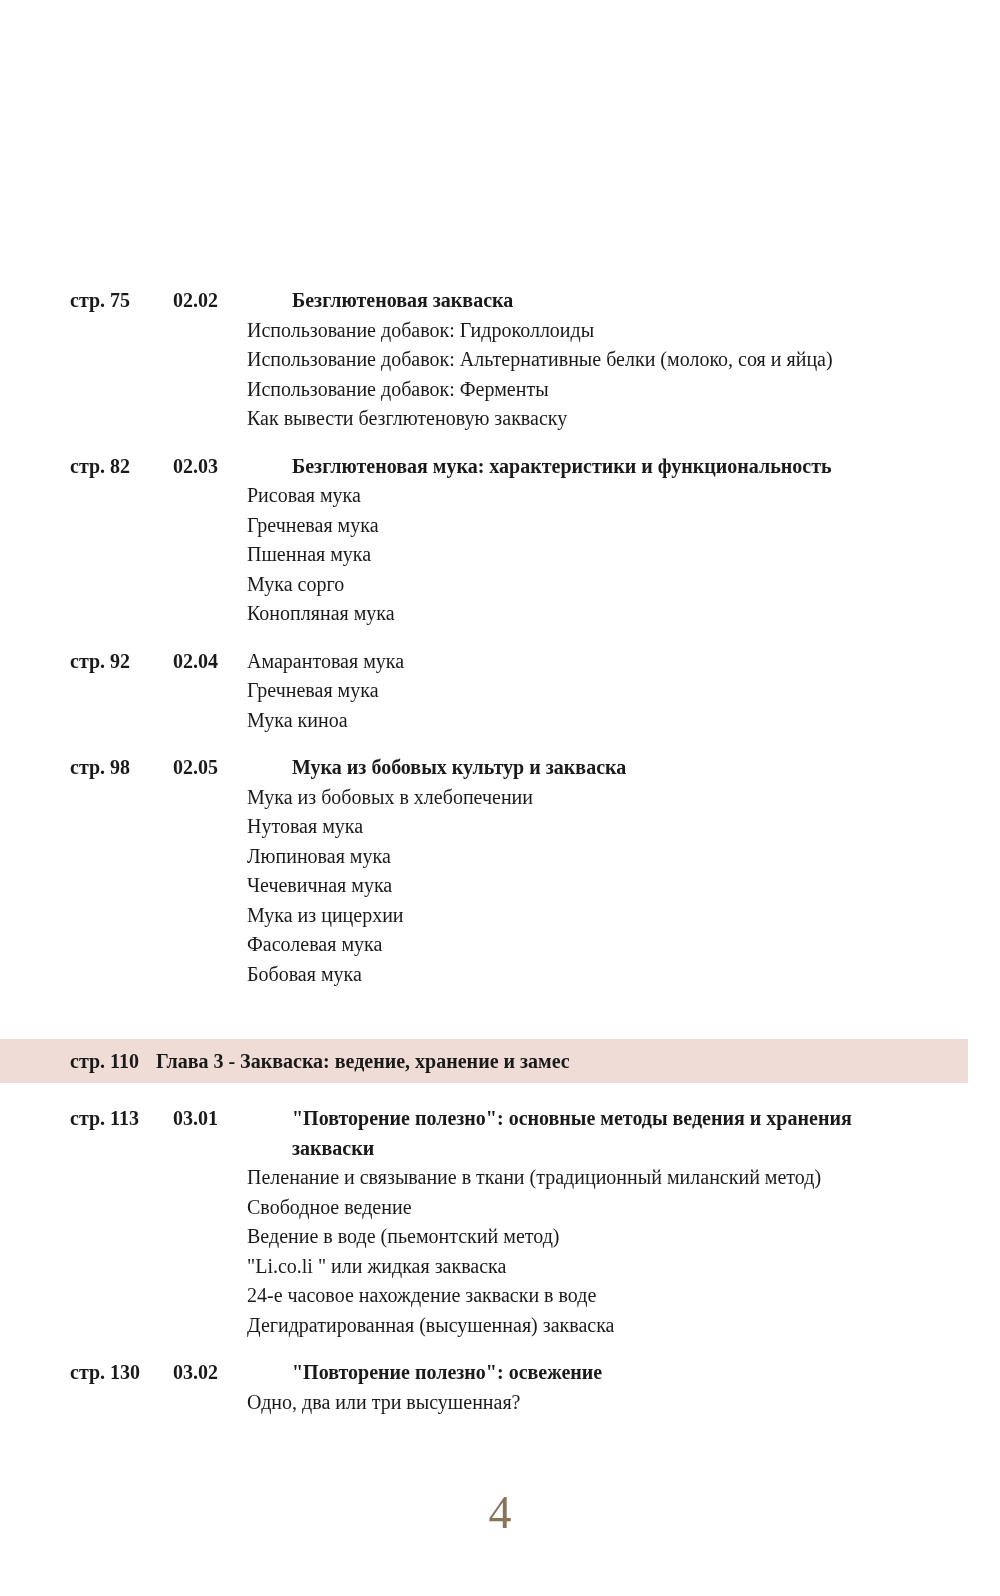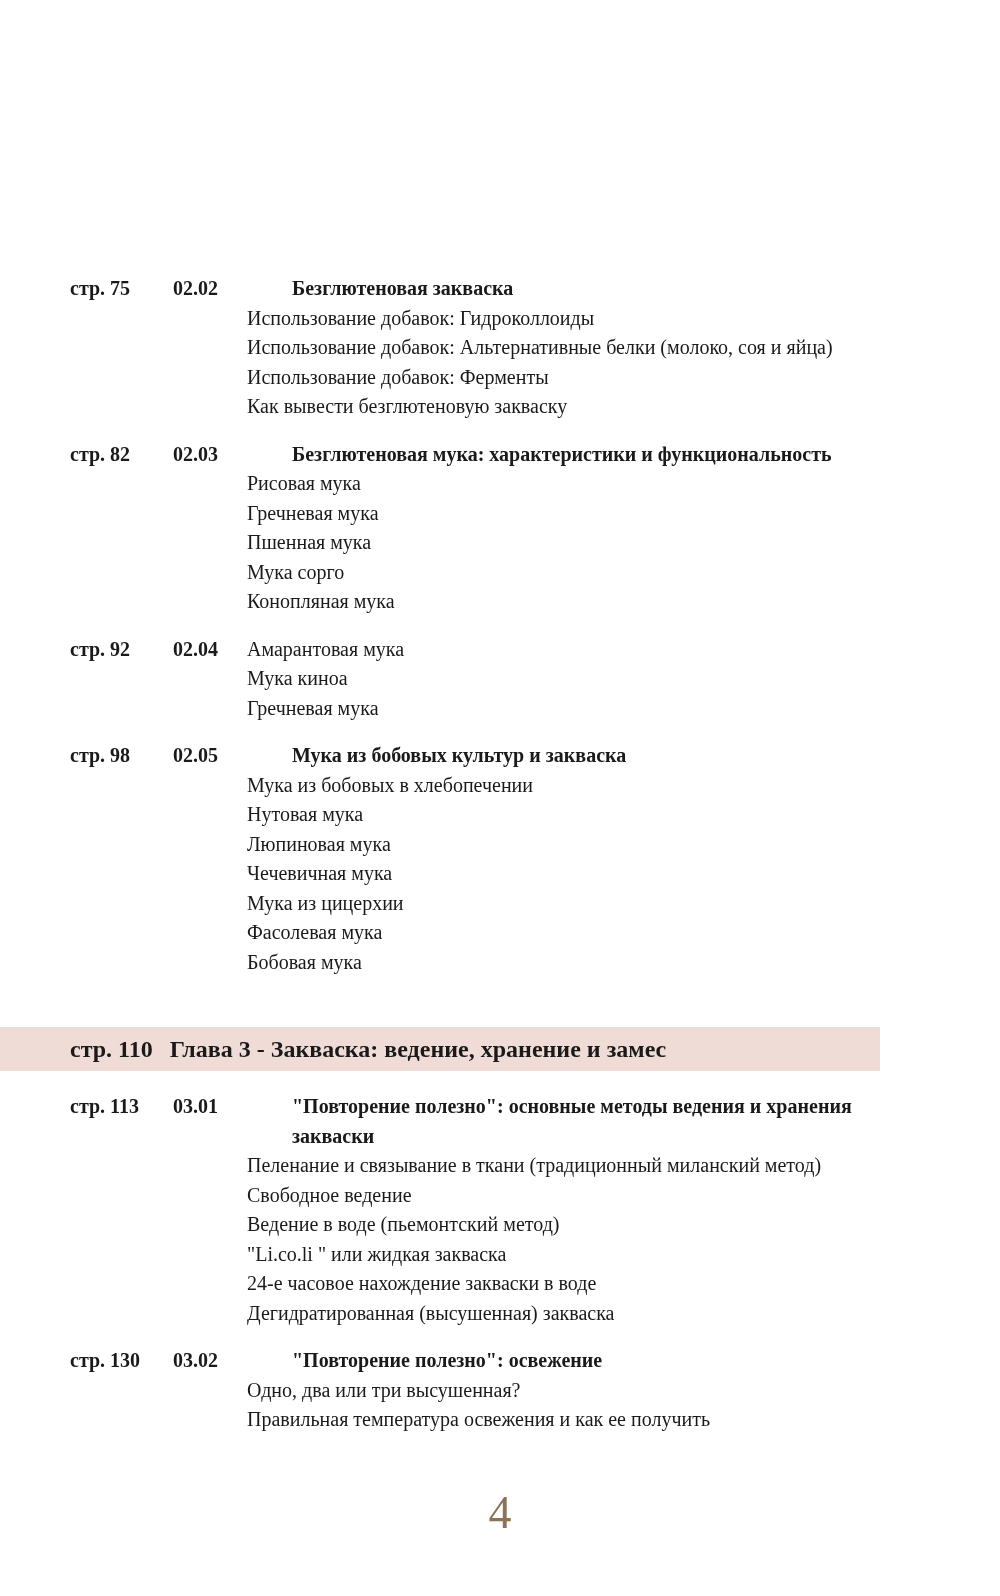--- a/index.html
+++ b/index.html
@@ -10,21 +10,21 @@
   body {
     width: 1000px;
     height: 1596px;
     position: relative;
     overflow: hidden;
     font-family: "Liberation Serif", serif;
     color: #1a1a1a;
   }
   .toc {
     position: absolute;
-    top: 0;
+    top: 12px;
     left: 0;
     width: 1000px;
     padding-top: 274px;
   }
   .section {
     display: grid;
     grid-template-columns: 103px 74px 622px;
     padding-left: 70px;
     margin-bottom: 18px;
     font-size: 20px;
@@ -39,29 +39,29 @@
     white-space: nowrap;
   }
   .col-main .title {
     font-weight: bold;
     margin-left: 45px;
   }
   .col-main .item {
     font-weight: normal;
   }
   .chapter-band {
-    width: 880px;
+    width: 968px;
     height: 44px;
     margin-top: 50px;
     margin-bottom: 21px;
     display: flex;
     align-items: center;
     padding-left: 70px;
     box-sizing: border-box;
-    font-size: 24px;
+    font-size: 20px;
     font-weight: bold;
     white-space: nowrap;
   }
   .chapter-band .band-page {
     margin-right: 17px;
   }
   .page-number {
     position: absolute;
     left: 0;
     width: 1000px;
@@ -100,22 +100,22 @@
           <div class="item">Мука сорго</div>
           <div class="item">Конопляная мука</div>
         </div>
   </div>
 
   <div class="section">
     <div class="col-page">стр. 92</div>
     <div class="col-code">02.04</div>
     <div class="col-main">
     <div class="item">Амарантовая мука</div>
+          <div class="item">Гречневая мука</div>
           <div class="item">Мука киноа</div>
-          <div class="item">Гречневая мука</div>
         </div>
   </div>
 
   <div class="section">
     <div class="col-page">стр. 98</div>
     <div class="col-code">02.05</div>
     <div class="col-main">
       <div class="title">Мука из бобовых культур и закваска</div>
     <div class="item">Мука из бобовых в хлебопечении</div>
           <div class="item">Нутовая мука</div>
@@ -147,19 +147,18 @@
           <div class="item">Дегидратированная (высушенная) закваска</div>
         </div>
   </div>
 
   <div class="section">
     <div class="col-page">стр. 130</div>
     <div class="col-code">03.02</div>
     <div class="col-main">
       <div class="title">"Повторение полезно": освежение</div>
     <div class="item">Одно, два или три высушенная?</div>
-          <div class="item">Правильная температура освежения и как ее получить</div>
         </div>
   </div>
 </div>
 </div>
 
 <div class="page-number" style="color: rgb(138, 116, 87);">4</div>
 
 </body></html>

